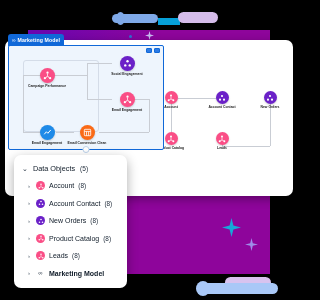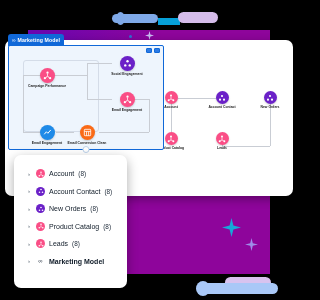--- a/index.html
+++ b/index.html
@@ -295,20 +295,25 @@
             <path d="M3.5 9h17M9.5 9v11.5M15 9v11.5"></path>
           </svg>
       </span>
       <span class="node-lbl">Email Conversion Clean</span>
     </div>
 
     <div class="canvas-handle"></div>
   </div>
 
   <div class="do-panel">
+    <div class="do-head">
+      <span class="do-chev">⌄</span>
+      <span class="do-title">Data Objects</span>
+      <span class="do-count">(5)</span>
+    </div>
     <div class="do-list">
 
       <div class="do-row">
         <span class="do-row-chev">›</span>
         <span class="do-ico c-pink">
           <svg viewBox="0 0 24 24" fill="#fff">
               <circle cx="12" cy="4.5" r="3"></circle>
               <circle cx="5" cy="19" r="3"></circle>
               <circle cx="19" cy="19" r="3"></circle>
               <path d="M11 7h2v6h-2zM11.5 12.5l-5 5 1.4 1.4 5-5zM12.5 12.5l5 5-1.4 1.4-5-5z"></path>

